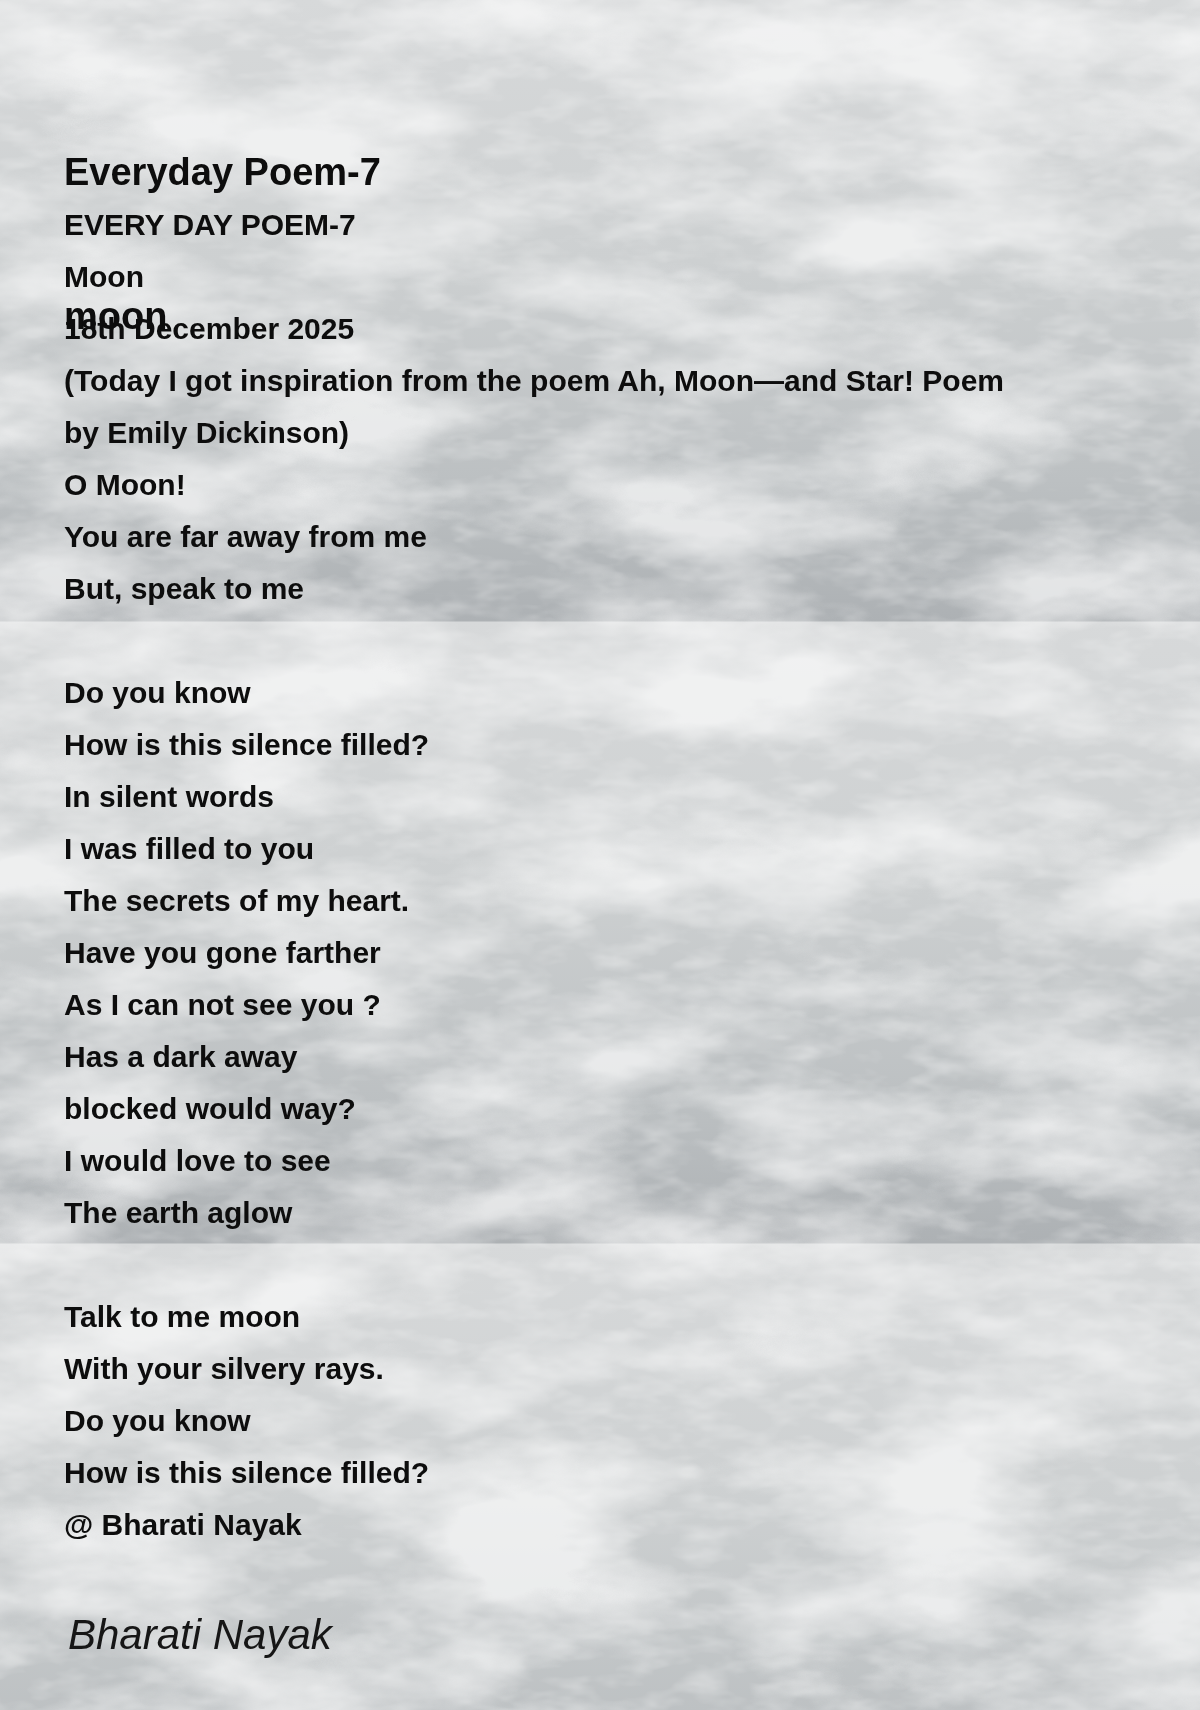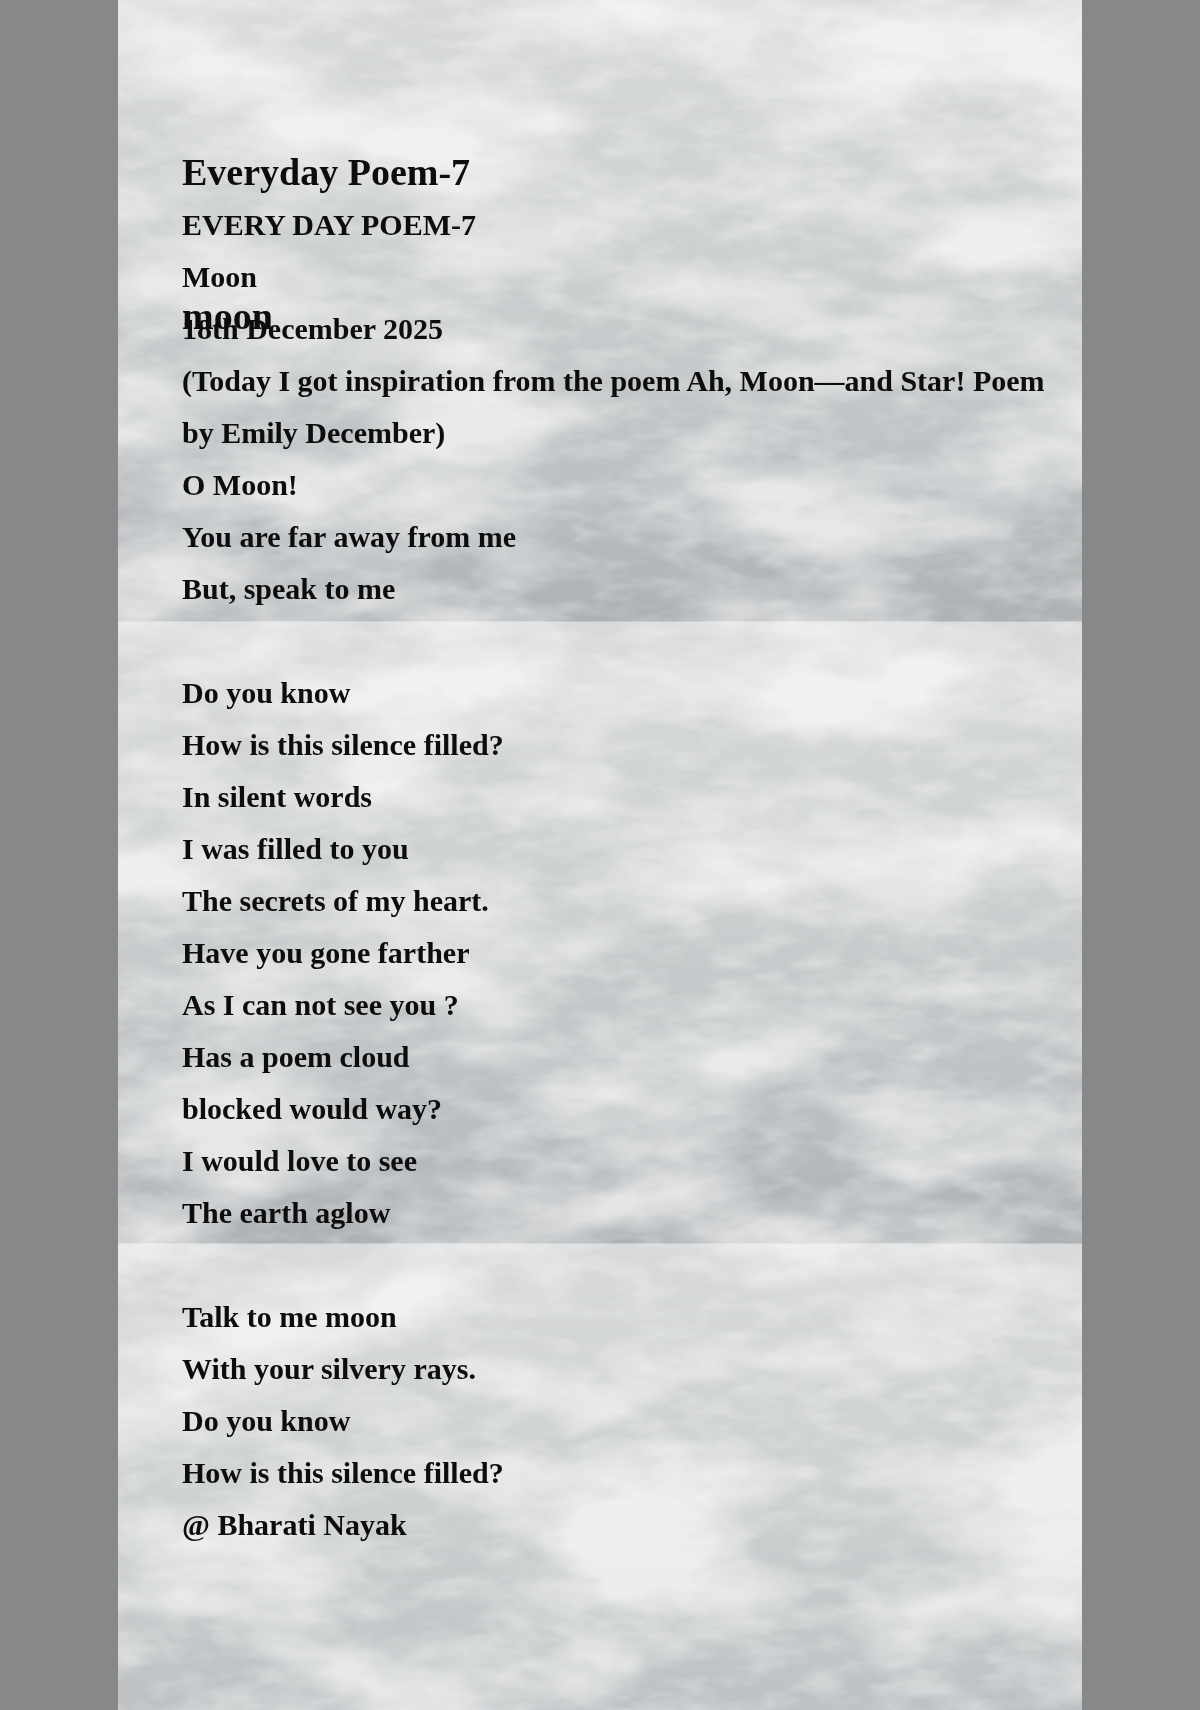--- a/index.html
+++ b/index.html
@@ -2,25 +2,25 @@
 <html><head>
 <meta charset="utf-8">
 <style>
   html, body {
     margin: 0;
     padding: 0;
     background: #888;
   }
   .page {
     position: relative;
-    width: 964px;
+    width: 1200px;
     height: 1710px;
     overflow: hidden;
     margin: 0 auto;
-    font-family: Liberation Serif, serif;
+    font-family: Liberation Sans, sans-serif;
     color: #0d0d0d;
     
     background: repeating-linear-gradient(
       180deg,
       #d7d9da 0px,
       #cdd0d1 260px,
       #bcc0c2 480px,
       #adb1b4 621px,
       #d7d9da 622px
     );
@@ -94,41 +94,42 @@
     <div>Everyday Poem-7</div>
     <div>moon</div>
   </div>
 
   <div class="poem">
     <div class="stanza">
       <div class="line">EVERY DAY POEM-7</div>
       <div class="line">Moon</div>
       <div class="line">18th December 2025</div>
       <div class="line">(Today I got inspiration from the poem Ah, Moon—and Star! Poem</div>
-      <div class="line">by Emily December)</div>
+      <div class="line">by Emily Dickinson)</div>
       <div class="line">O Moon!</div>
       <div class="line">You are far away from me</div>
       <div class="line">But, speak to me</div>
     </div>
     <div class="stanza">
       <div class="line">Do you know</div>
       <div class="line">How is this silence filled?</div>
       <div class="line">In silent words</div>
       <div class="line">I was filled to you</div>
       <div class="line">The secrets of my heart.</div>
       <div class="line">Have you gone farther</div>
       <div class="line">As I can not see you ?</div>
-      <div class="line">Has a poem cloud</div>
+      <div class="line">Has a dark away</div>
       <div class="line">blocked would way?</div>
       <div class="line">I would love to see</div>
       <div class="line">The earth aglow</div>
     </div>
     <div class="stanza">
       <div class="line">Talk to me moon</div>
       <div class="line">With your silvery rays.</div>
       <div class="line">Do you know</div>
       <div class="line">How is this silence filled?</div>
       <div class="line">@ Bharati Nayak</div>
     </div>
   </div>
 
+  <div class="signature">Bharati Nayak</div>
 
 </div>
 
 </body></html>

